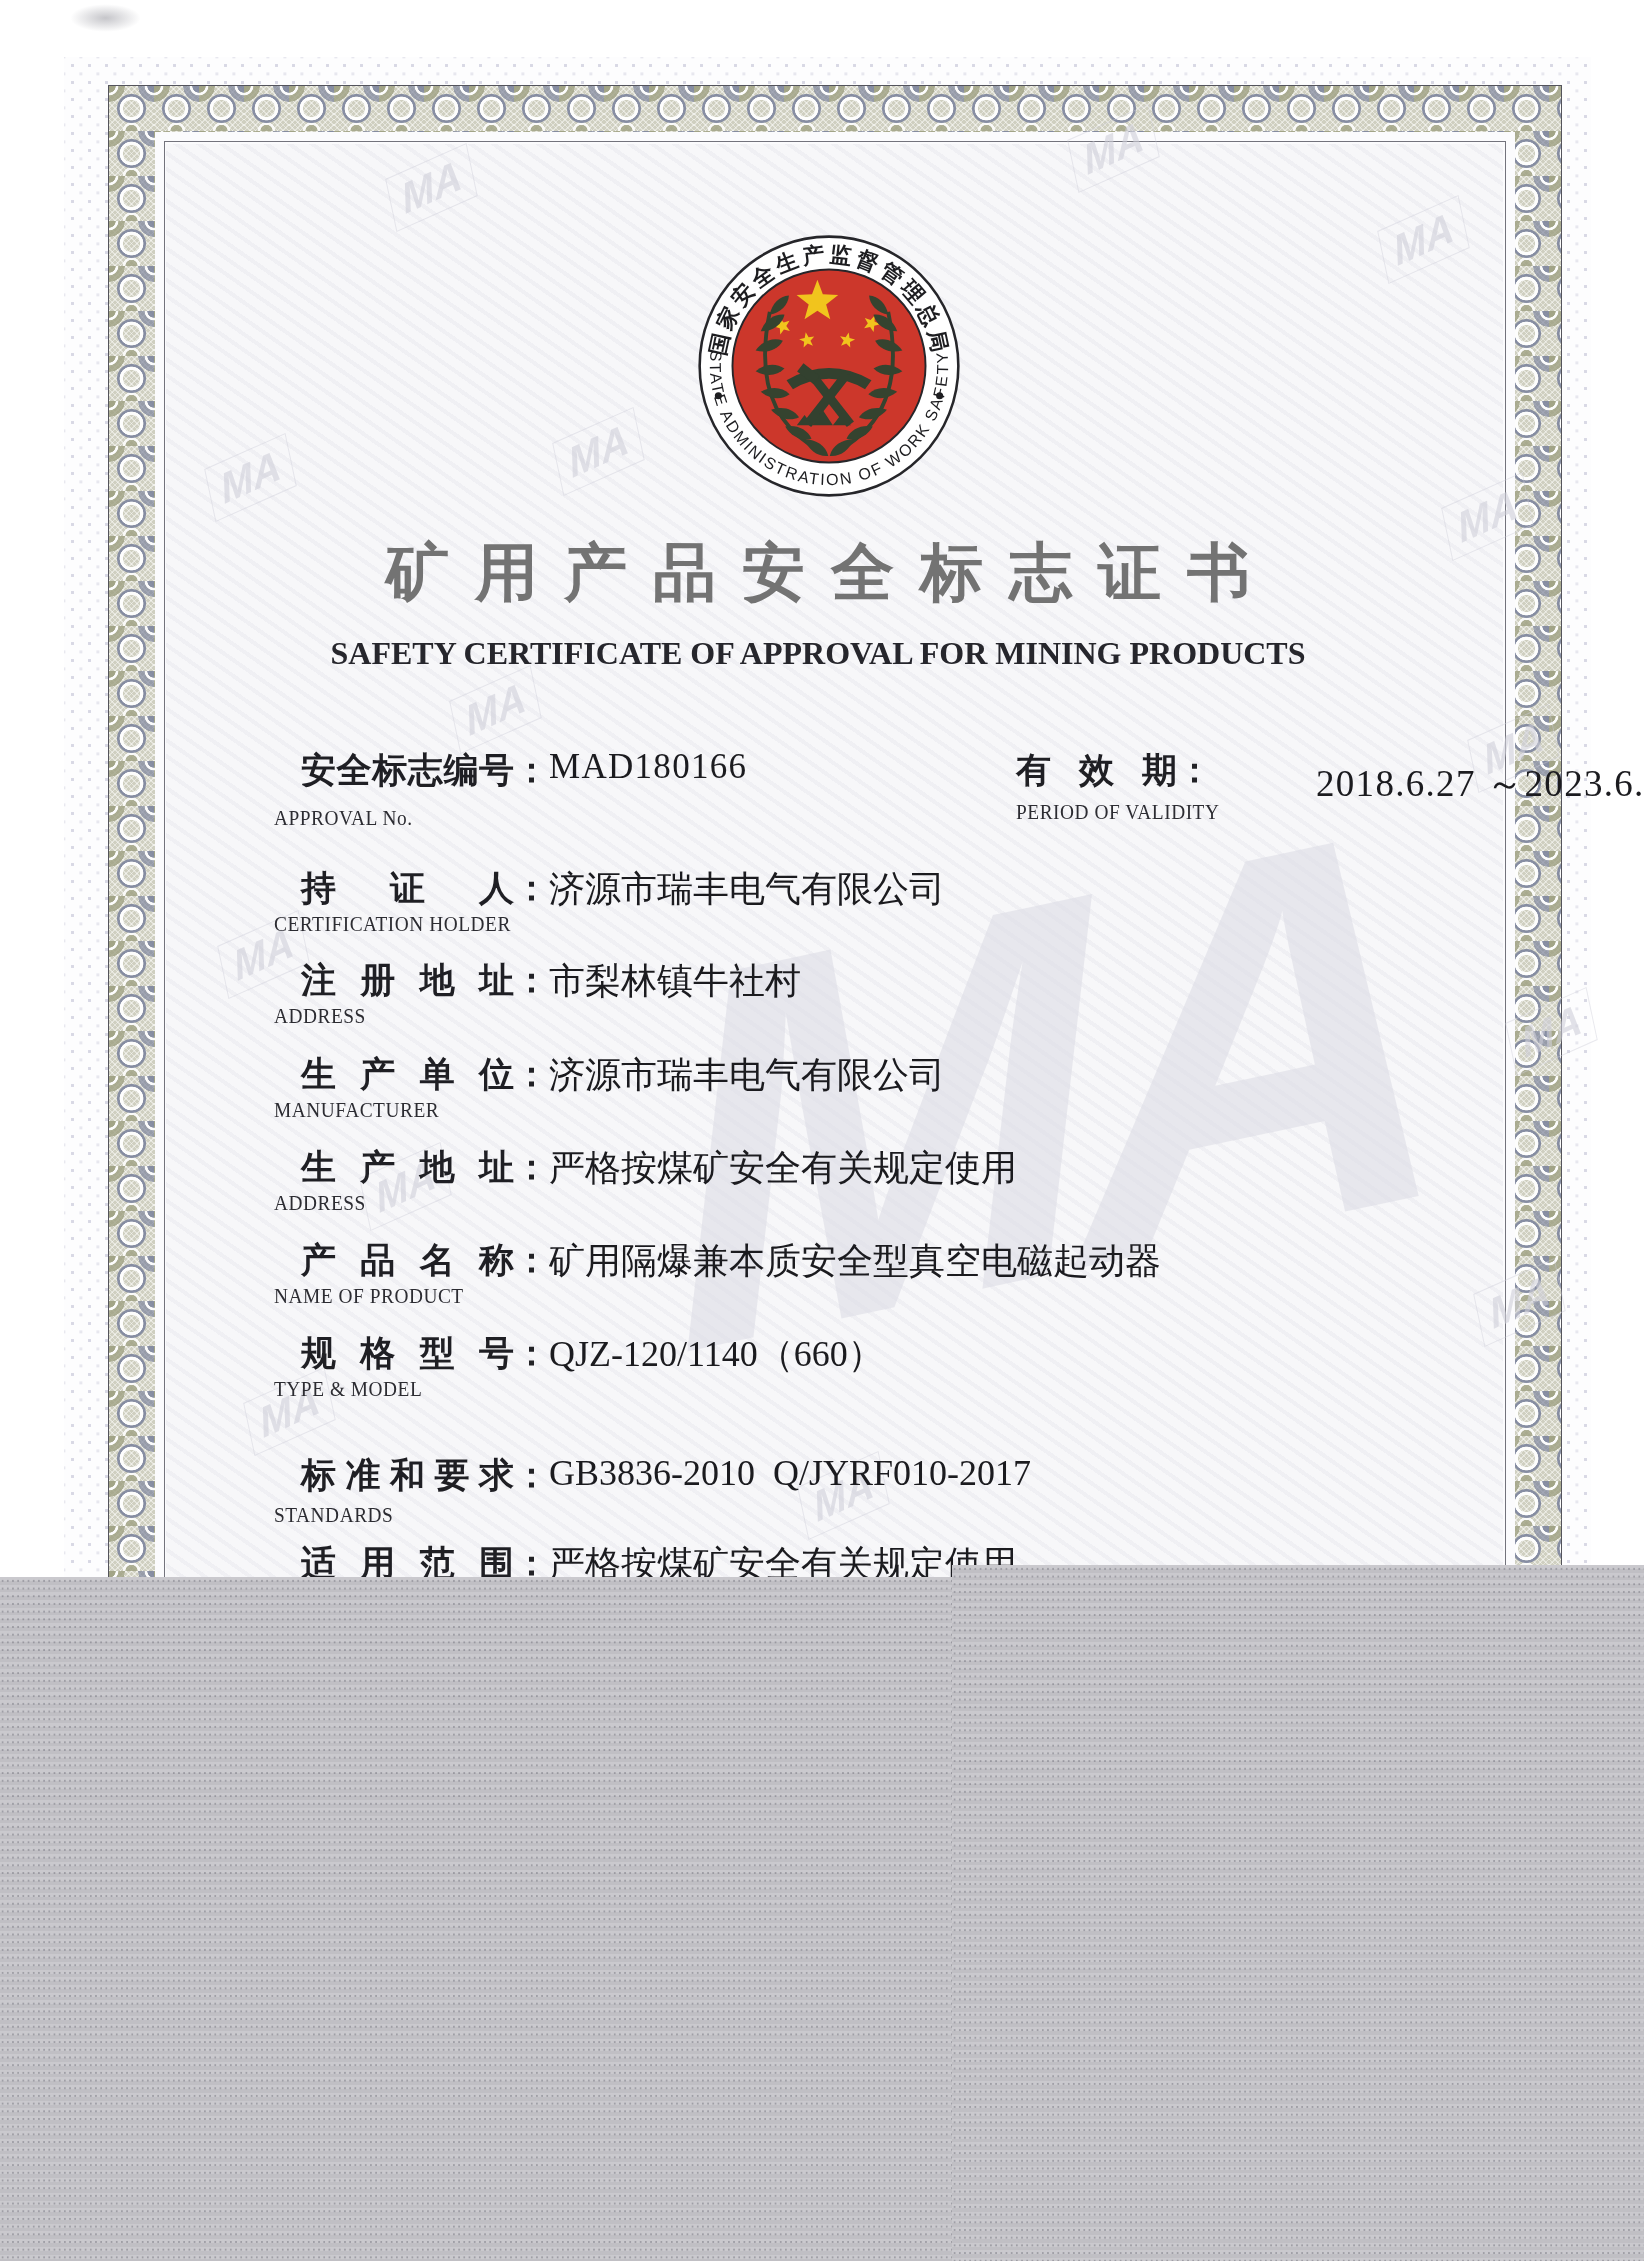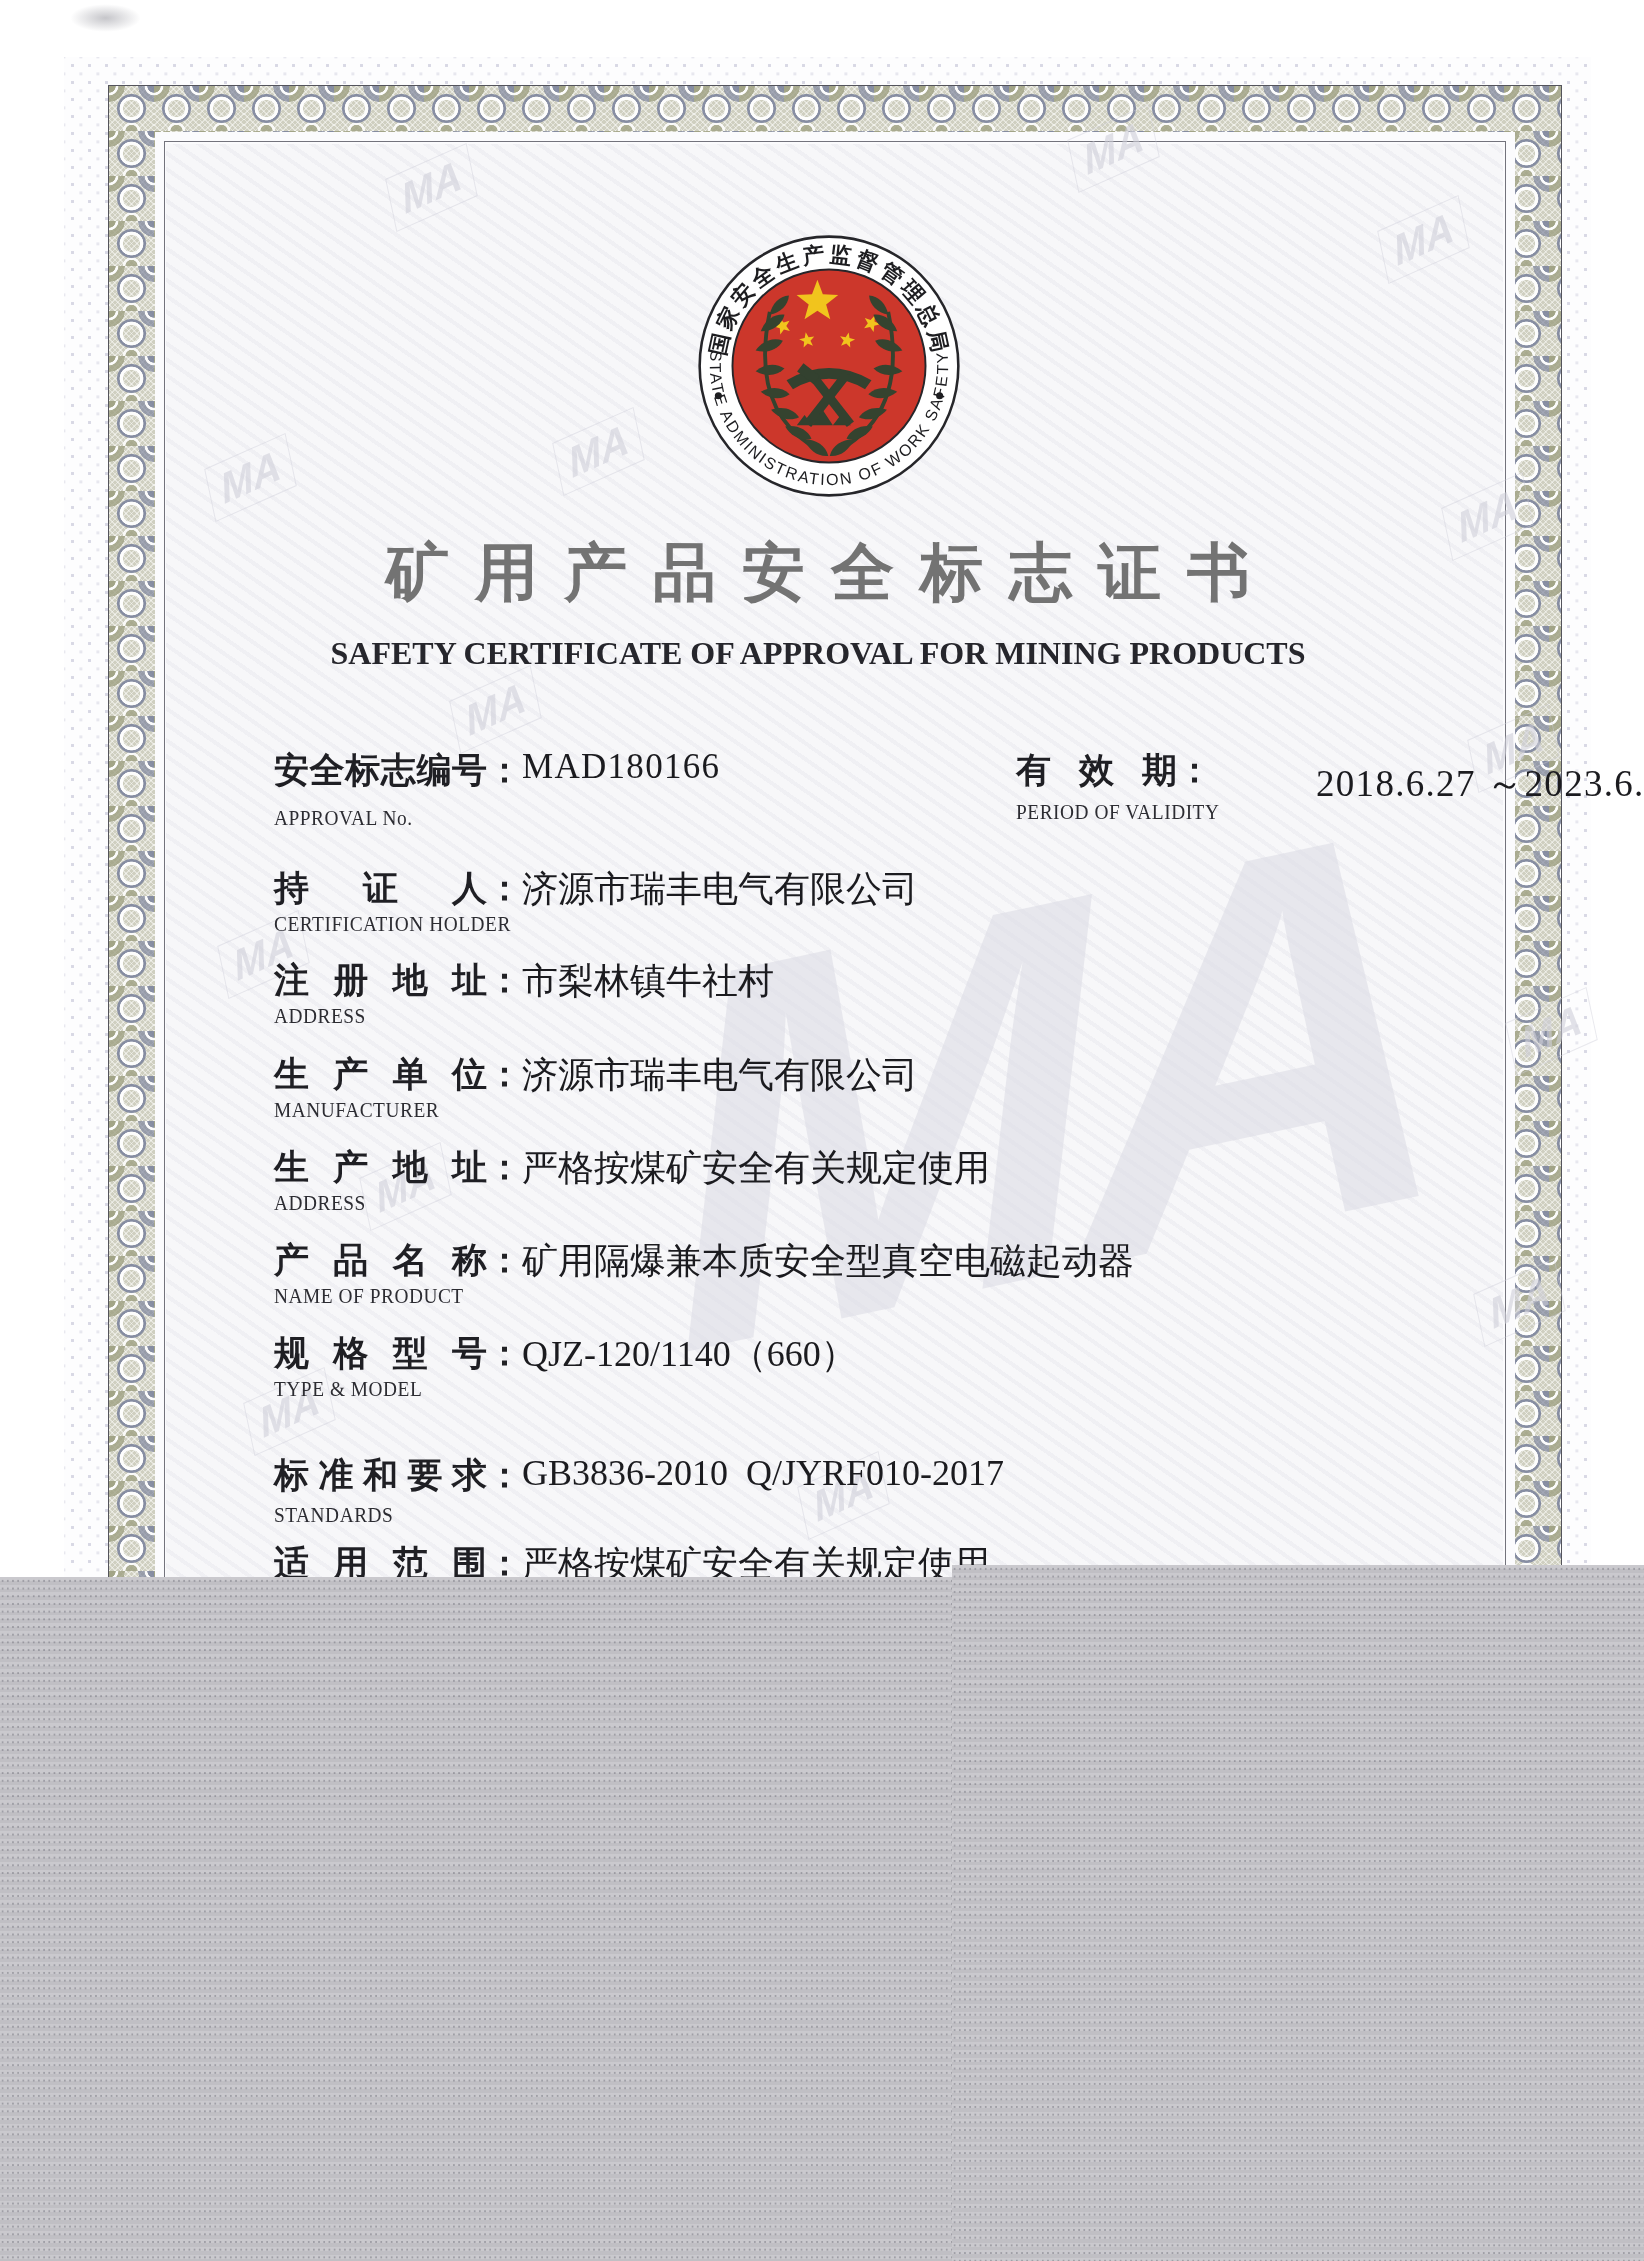--- a/index.html
+++ b/index.html
@@ -45,21 +45,21 @@
 
   
   .layer{position:absolute;inset:0;z-index:2;}
   .title-cn{position:absolute;left:116px;top:530px;width:1404px;text-align:center;
             font-weight:bold;font-size:63px;letter-spacing:26px;text-indent:26px;color:#737373;}
   .title-en{position:absolute;left:116px;top:635px;width:1404px;text-align:center;
             font-weight:bold;font-size:32px;letter-spacing:0;color:#26262c;}
 
   .cnlabel{display:inline-block;text-align:justify;text-align-last:justify;
            font-weight:bold;font-size:35px;color:#1f1f24;vertical-align:top;}
-  .w330{width:213px;} .w250{width:161px;}
+  .w330{width:213px;margin-left:27px;} .w250{width:161px;}
   .colon{font-weight:bold;font-size:35px;vertical-align:top;}
   .value{font-size:36px;color:#1b1b1f;white-space:pre-wrap;vertical-align:top;}
   .ensub{position:absolute;left:0;font-size:22px;letter-spacing:0.6px;color:#2c2c32;
          transform:scaleX(.88);transform-origin:left;white-space:nowrap;}
   .field{position:absolute;left:274px;width:1276px;}
   .vlabel{position:absolute;left:742px;top:0;}
   .vvalue{position:absolute;left:1042px;top:11.6px;font-size:37px;letter-spacing:1.3px;color:#1b1b1f;white-space:pre;}
   .vsub{left:742px;}
 
   

